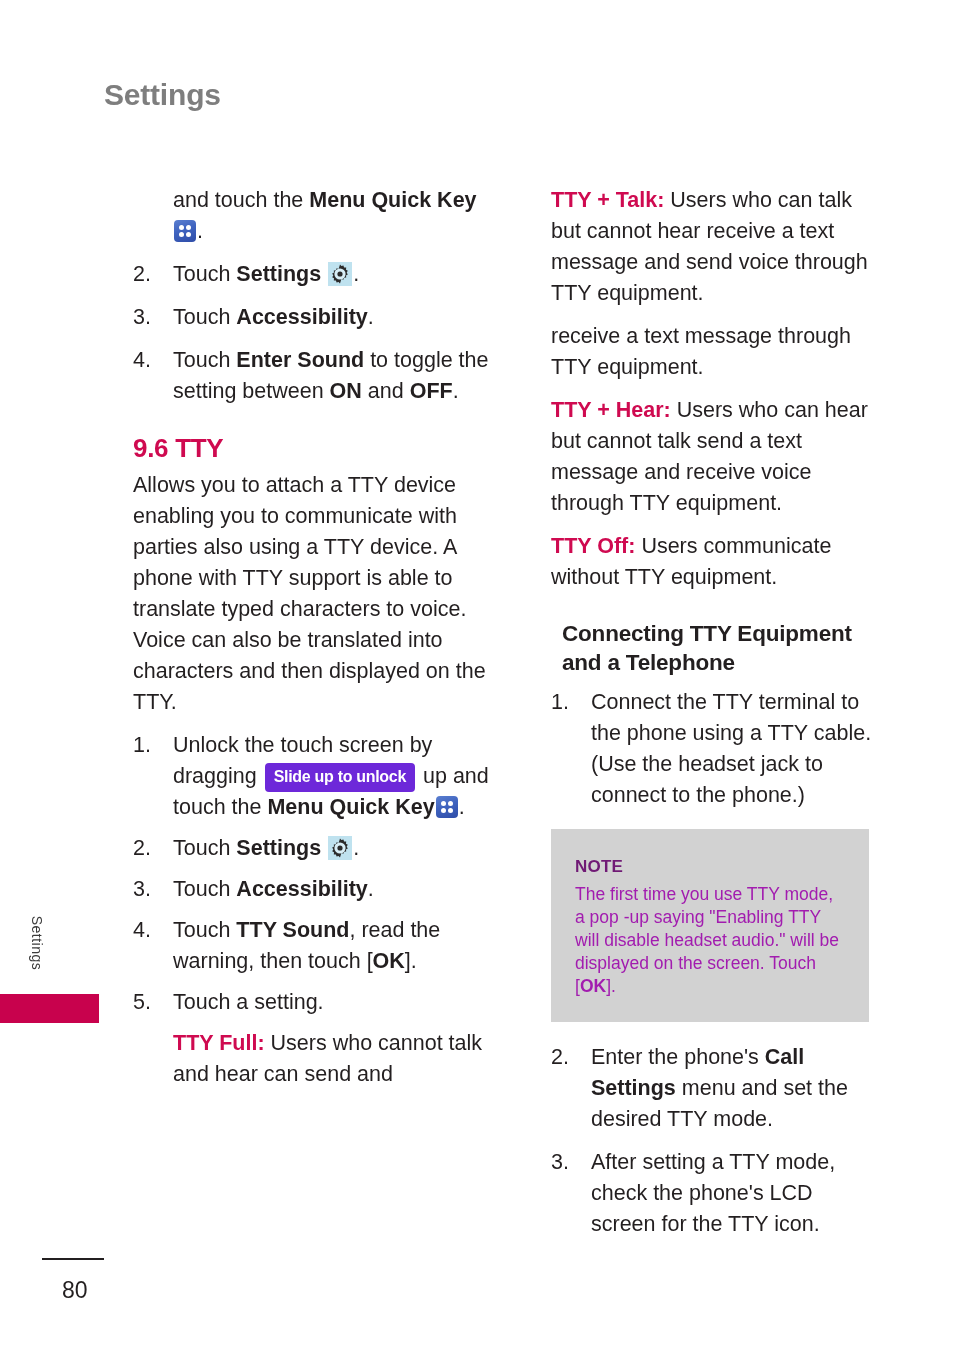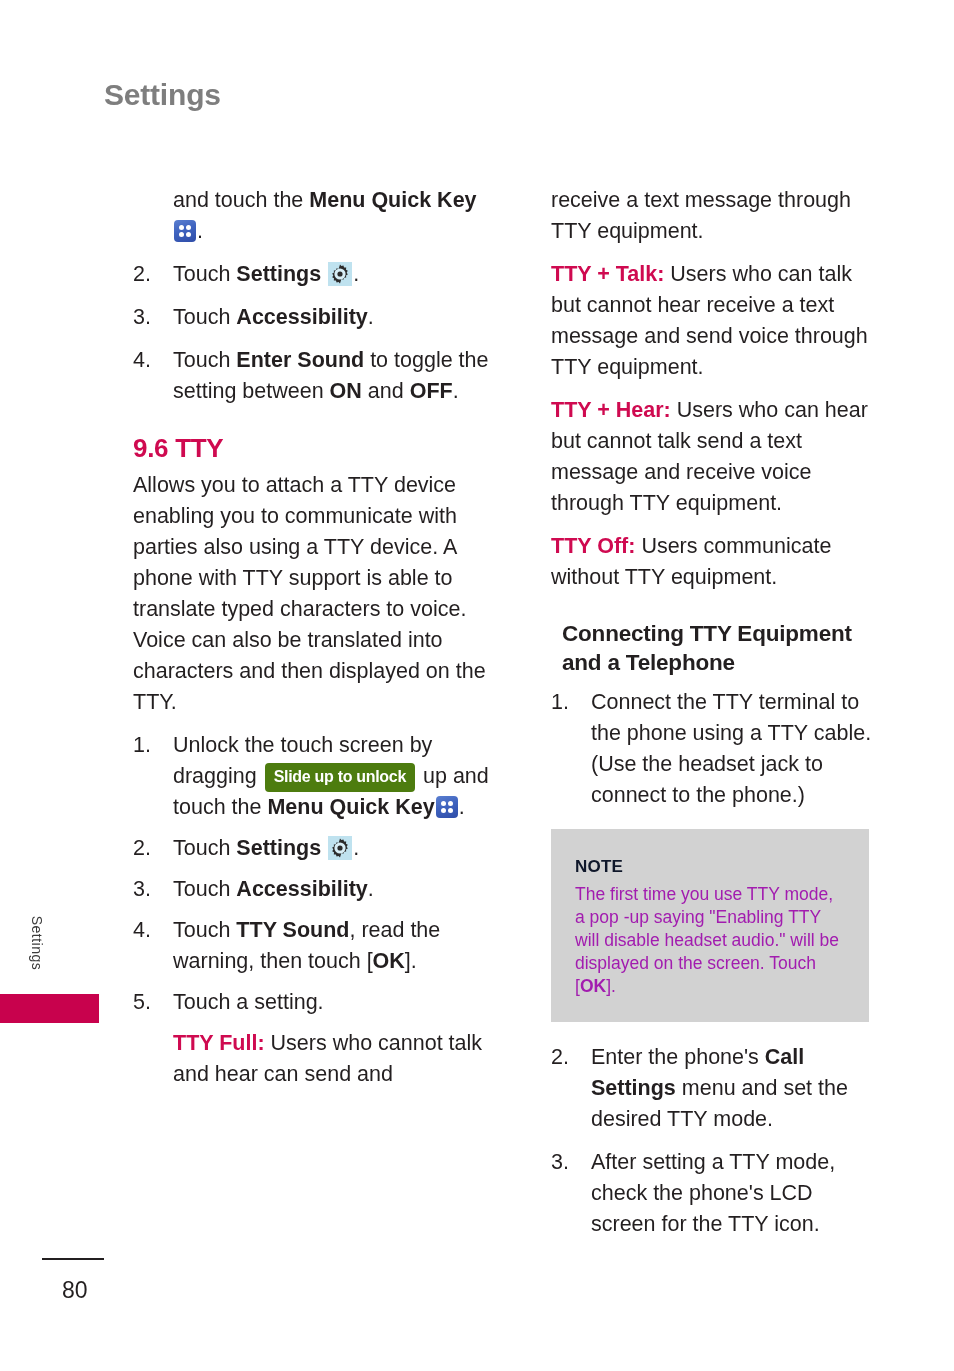--- a/index.html
+++ b/index.html
@@ -145,42 +145,42 @@
     background: #bfe2ef;
     position: relative;
     margin: 0 1px;
   }
   .icon-gear svg { position: absolute; left: 1px; top: 1px; }
 
   
   .slide-badge {
     display: inline-block;
     vertical-align: 1px;
-    background: #4d7c0f;
+    background: #6d28d9;
     color: #ffffff;
     border-radius: 4px;
     font-size: 16px;
     font-weight: 600;
     line-height: 1;
     padding: 6px 9px 7px 9px;
     letter-spacing: -0.3px;
     margin: 0 2px;
     white-space: nowrap;
   }
 
   
   .note-box {
     background: #d2d2d2;
     padding: 22px 24px 24px 24px;
     margin: 18px 0 20px 0;
     width: 318px;
     box-sizing: border-box;
   }
   .note-title {
-    color: #0f172a;
+    color: #701a75;
     font-weight: bold;
     font-size: 17px;
     letter-spacing: 0.2px;
     margin-bottom: 1px;
   }
   .note-body {
     font-size: 17.5px;
     line-height: 23px;
     color: #a21caf;
   }
@@ -269,25 +269,25 @@
   </ol>
 
   <div class="cont">
     <span class="tty-term">TTY Full:</span><span> Users who cannot talk and hear can send and</span>
   </div>
 
 </div>
 
 <div class="col col-right">
 
-  <p class="para spaced">receive a text message through TTY equipment.</p>
-
   <p class="para spaced">
     <span class="tty-term">TTY + Talk:</span><span> Users who can talk but cannot hear receive a text message and send voice through TTY equipment.</span>
   </p>
+
+  <p class="para spaced">receive a text message through TTY equipment.</p>
 
   <p class="para spaced">
     <span class="tty-term">TTY + Hear:</span><span> Users who can hear but cannot talk send a text message and receive voice through TTY equipment.</span>
   </p>
 
   <p class="para spaced">
     <span class="tty-term">TTY Off:</span><span> Users communicate without TTY equipment.</span>
   </p>
 
   <div class="sub-heading">Connecting TTY Equipment and a Telephone</div>

